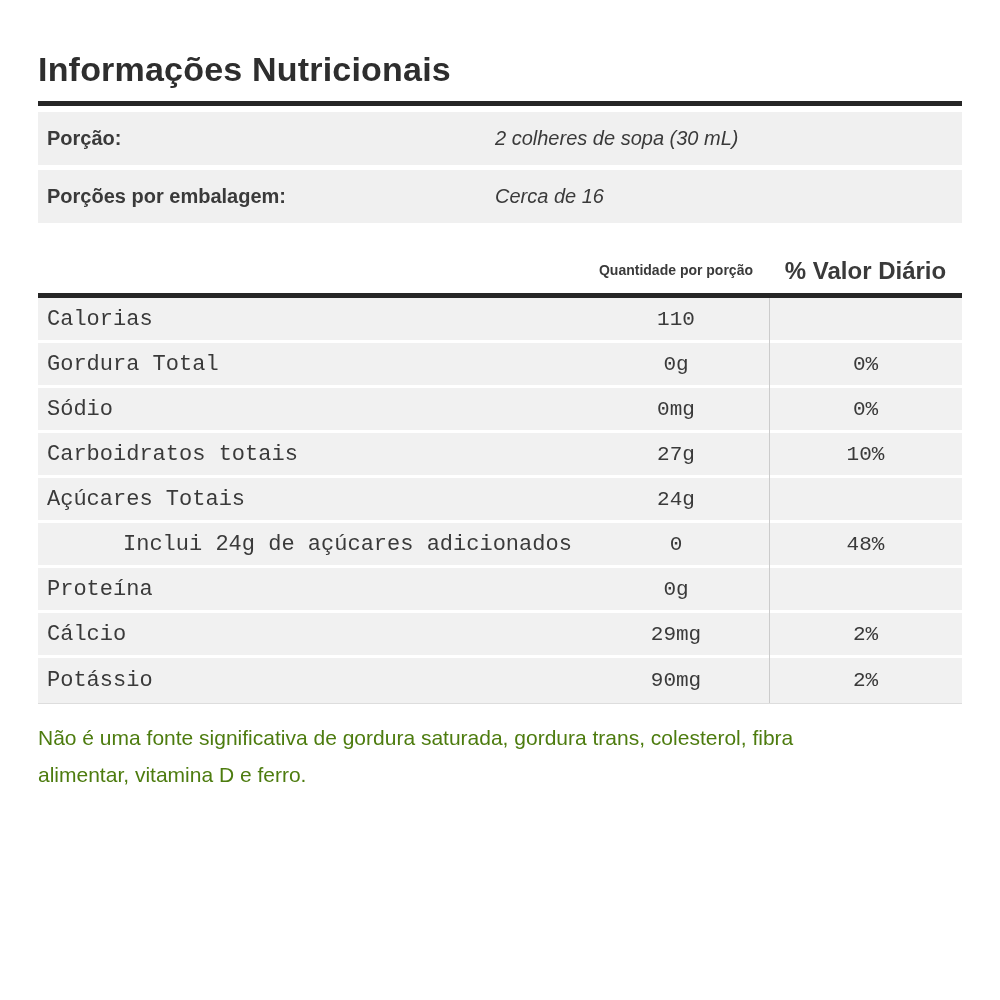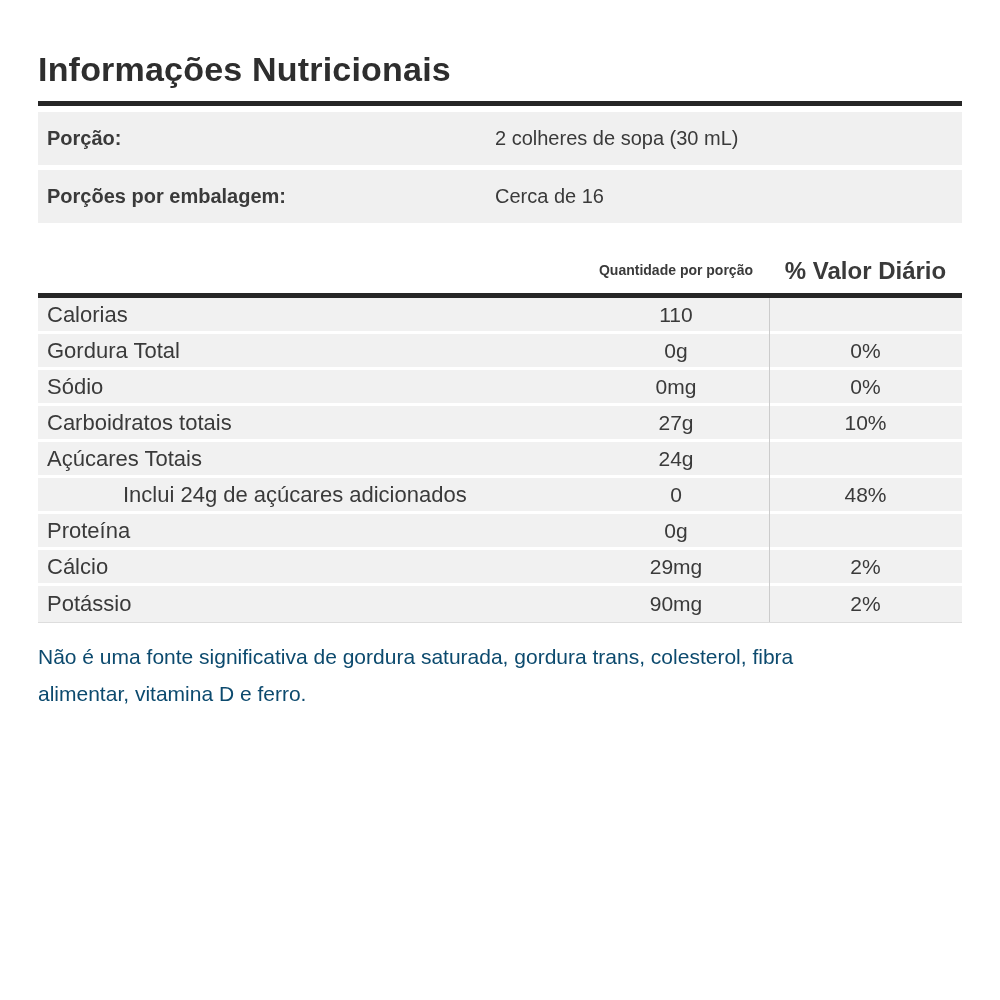--- a/index.html
+++ b/index.html
@@ -26,50 +26,50 @@
   }
   .rule{height:5px;background:var(--rule);}
 
   
   .serving{margin-top:6px;}
   .s-row{
     display:flex;align-items:center;height:53px;
     background:var(--serving-bg);margin-bottom:5px;font-size:20px;
   }
   .s-label{flex:0 0 457px;padding-left:9px;font-weight:700;}
-  .s-value{font-weight:400;}
+  .s-value{font-weight:400;font-style:italic;}
 
   
   .cols-header{
     display:grid;grid-template-columns:1fr 186px 193px;
     align-items:center;margin-top:34px;padding-bottom:8px;
   }
   .h-amount{text-align:center;font-weight:700;font-size:14px;line-height:1.7;}
   .h-dv{text-align:center;font-weight:700;font-size:24px;}
 
   
   .tbody{position:relative;border-bottom:1px solid var(--hairline);}
   .vdivider{
     position:absolute;left:731px;top:0;bottom:0;width:1px;
     background:var(--divider);
   }
   .t-row{
     display:grid;grid-template-columns:1fr 186px 193px;
-    align-items:center;height:36px;background:var(--row-bg);
-    border-bottom:3px solid #ffffff;font-size:22px;
+    align-items:center;height:45px;background:var(--row-bg);
+    border-bottom:3px solid #ffffff;font-size:22px;font-family:Liberation Mono, monospace;
   }
   .t-row:last-child{border-bottom:0;}
   .t-label{padding-left:9px;}
   .t-label.indent-1{}
   .t-label.indent-2{padding-left:85px;}
   .t-amount,.t-dv{text-align:center;font-size:21px;}
 
   .footnote{
     margin:16px 0 0 0;max-width:830px;
-    font-size:21px;line-height:1.75;color:#0c4a6e;font-weight:400;
+    font-size:21px;line-height:1.75;color:#4d7c0f;font-weight:400;
   }
 </style>
 </head>
 <body>
 
 <div class="page">
 
   <h1 class="page-title">Informações Nutricionais</h1>
 
   <div class="rule"></div>

